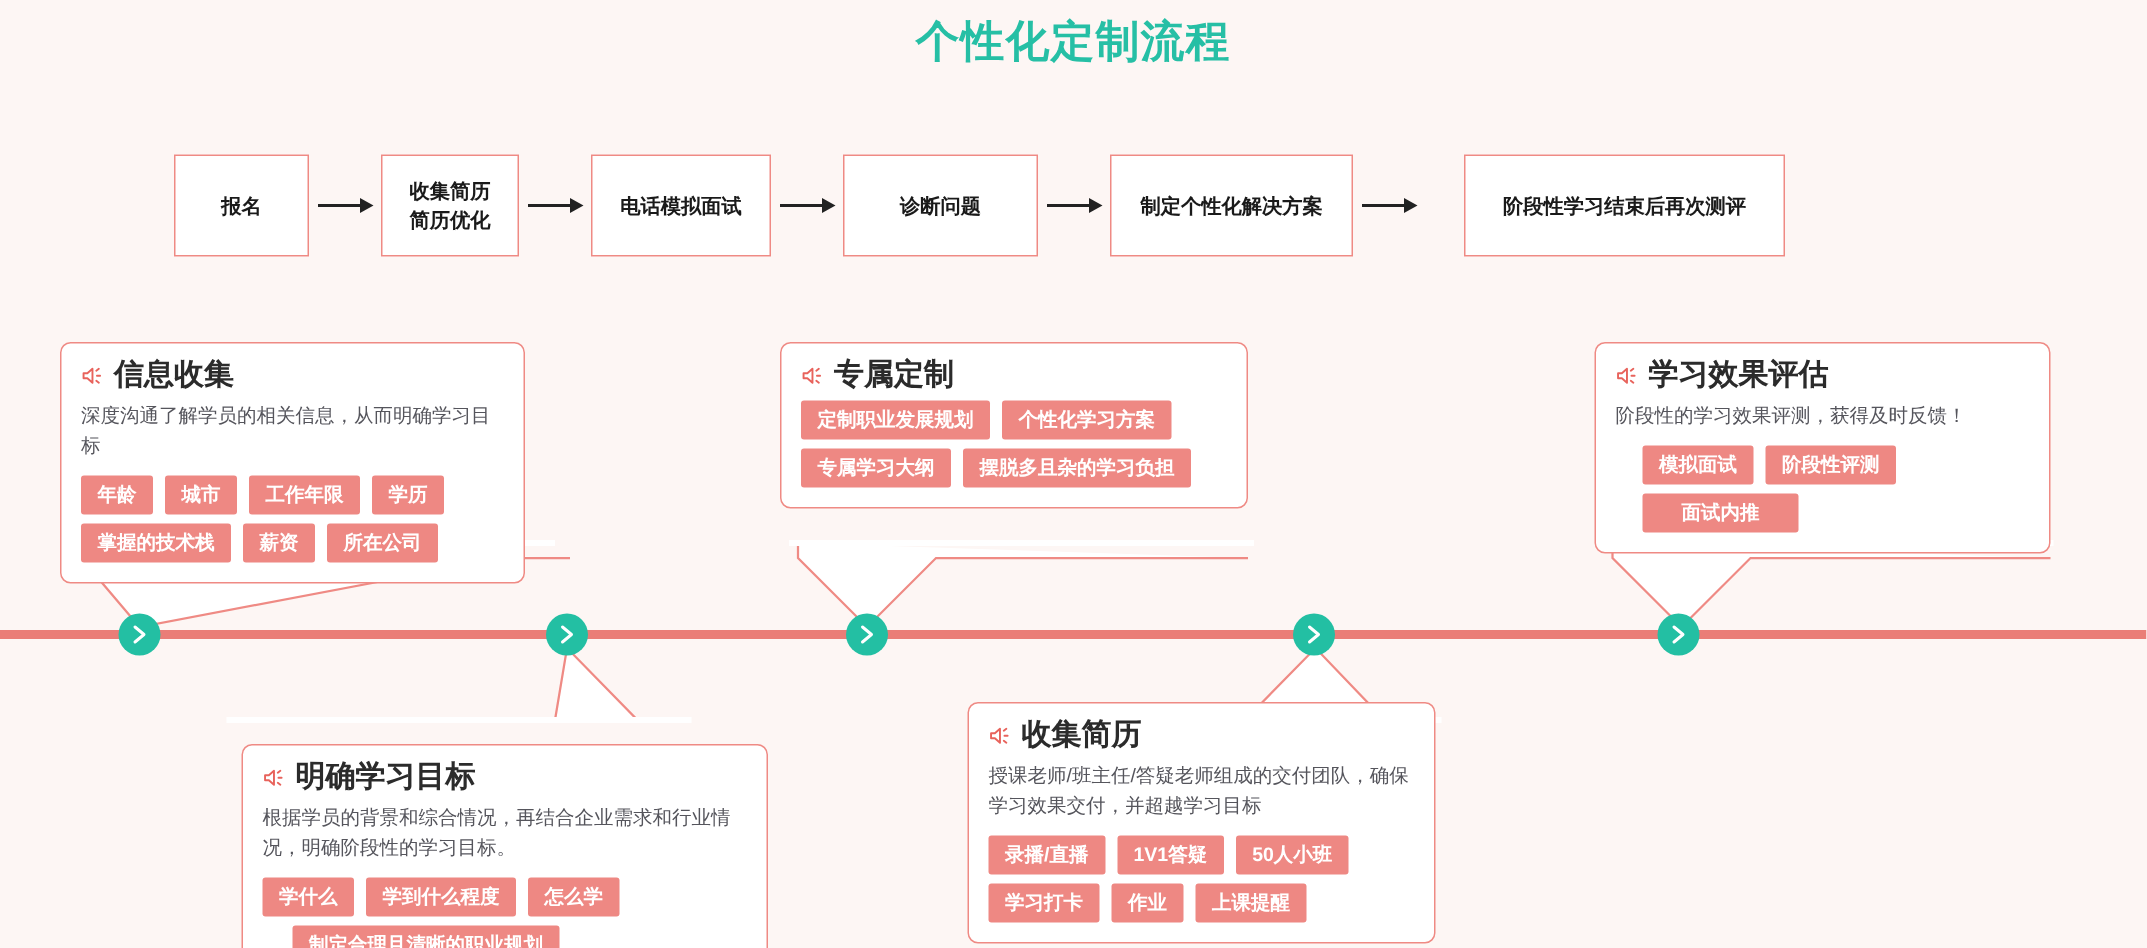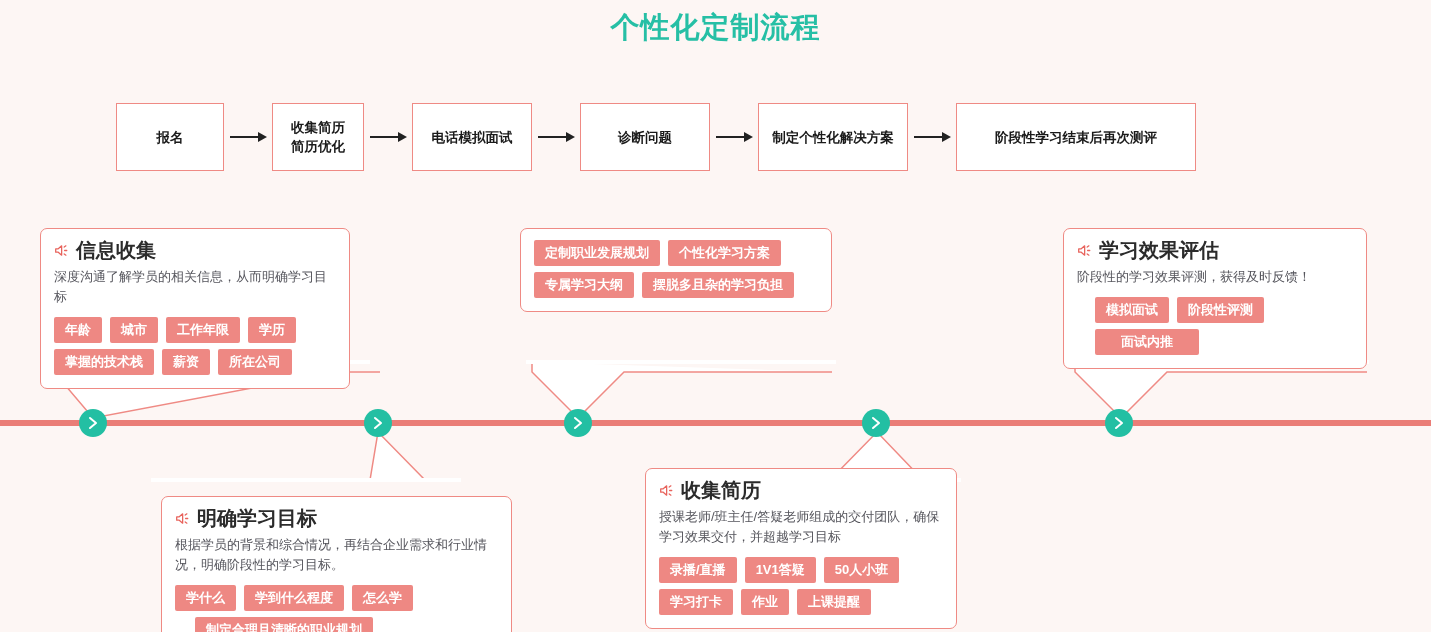--- a/index.html
+++ b/index.html
@@ -45,26 +45,26 @@
     align-items: center;
     justify-content: center;
     text-align: center;
     font-size: 13.5px;
     font-weight: bold;
     color: #1a1a1a;
     line-height: 19px;
     box-sizing: border-box;
     padding: 4px 10px;
   }
-  .flow-box.b1 { width: 108px; }
+  .flow-box.b1 { width: 90px; }
   .flow-box.b2 { width: 92px; }
   .flow-box.b3 { width: 120px; }
   .flow-box.b4 { width: 130px; }
-  .flow-box.b5 { width: 150px; align-items: center; }
-  .flow-box.b6 { width: 240px; }
+  .flow-box.b5 { width: 162px; align-items: center; }
+  .flow-box.b6 { width: 214px; margin-left: 26px; }
 
   .flow-arrow {
     width: 48px;
     height: 12px;
     position: relative;
     flex: none;
   }
   .flow-arrow::before {
     content: "";
     position: absolute;
@@ -274,20 +274,31 @@
     </div>
     <div class="tag-row">
       <span class="tag">掌握的技术栈</span>
       <span class="tag">薪资</span>
       <span class="tag">所在公司</span>
     </div>
   </div>
 </div>
 
 <div class="card" style="left:520px; top:228px; width:312px;">
+  <div class="card-title">
+    <span class="speaker-icon">
+      <svg width="17" height="17" viewBox="0 0 20 20">
+          <path d="M2 8 L2 12 L5 12 L9 15.5 L9 4.5 L5 8 Z" fill="none" stroke="#e8635c" stroke-width="1.5" stroke-linejoin="round"></path>
+          <line x1="12" y1="6" x2="14" y2="4.5" stroke="#e8635c" stroke-width="1.5" stroke-linecap="round"></line>
+          <line x1="12.5" y1="10" x2="15" y2="10" stroke="#e8635c" stroke-width="1.5" stroke-linecap="round"></line>
+          <line x1="12" y1="14" x2="14" y2="15.5" stroke="#e8635c" stroke-width="1.5" stroke-linecap="round"></line>
+        </svg>
+    </span>
+    <span>专属定制</span>
+  </div>
   <div class="tag-rows">
     <div class="tag-row">
       <span class="tag">定制职业发展规划</span>
       <span class="tag">个性化学习方案</span>
     </div>
     <div class="tag-row">
       <span class="tag">专属学习大纲</span>
       <span class="tag">摆脱多且杂的学习负担</span>
     </div>
   </div>

